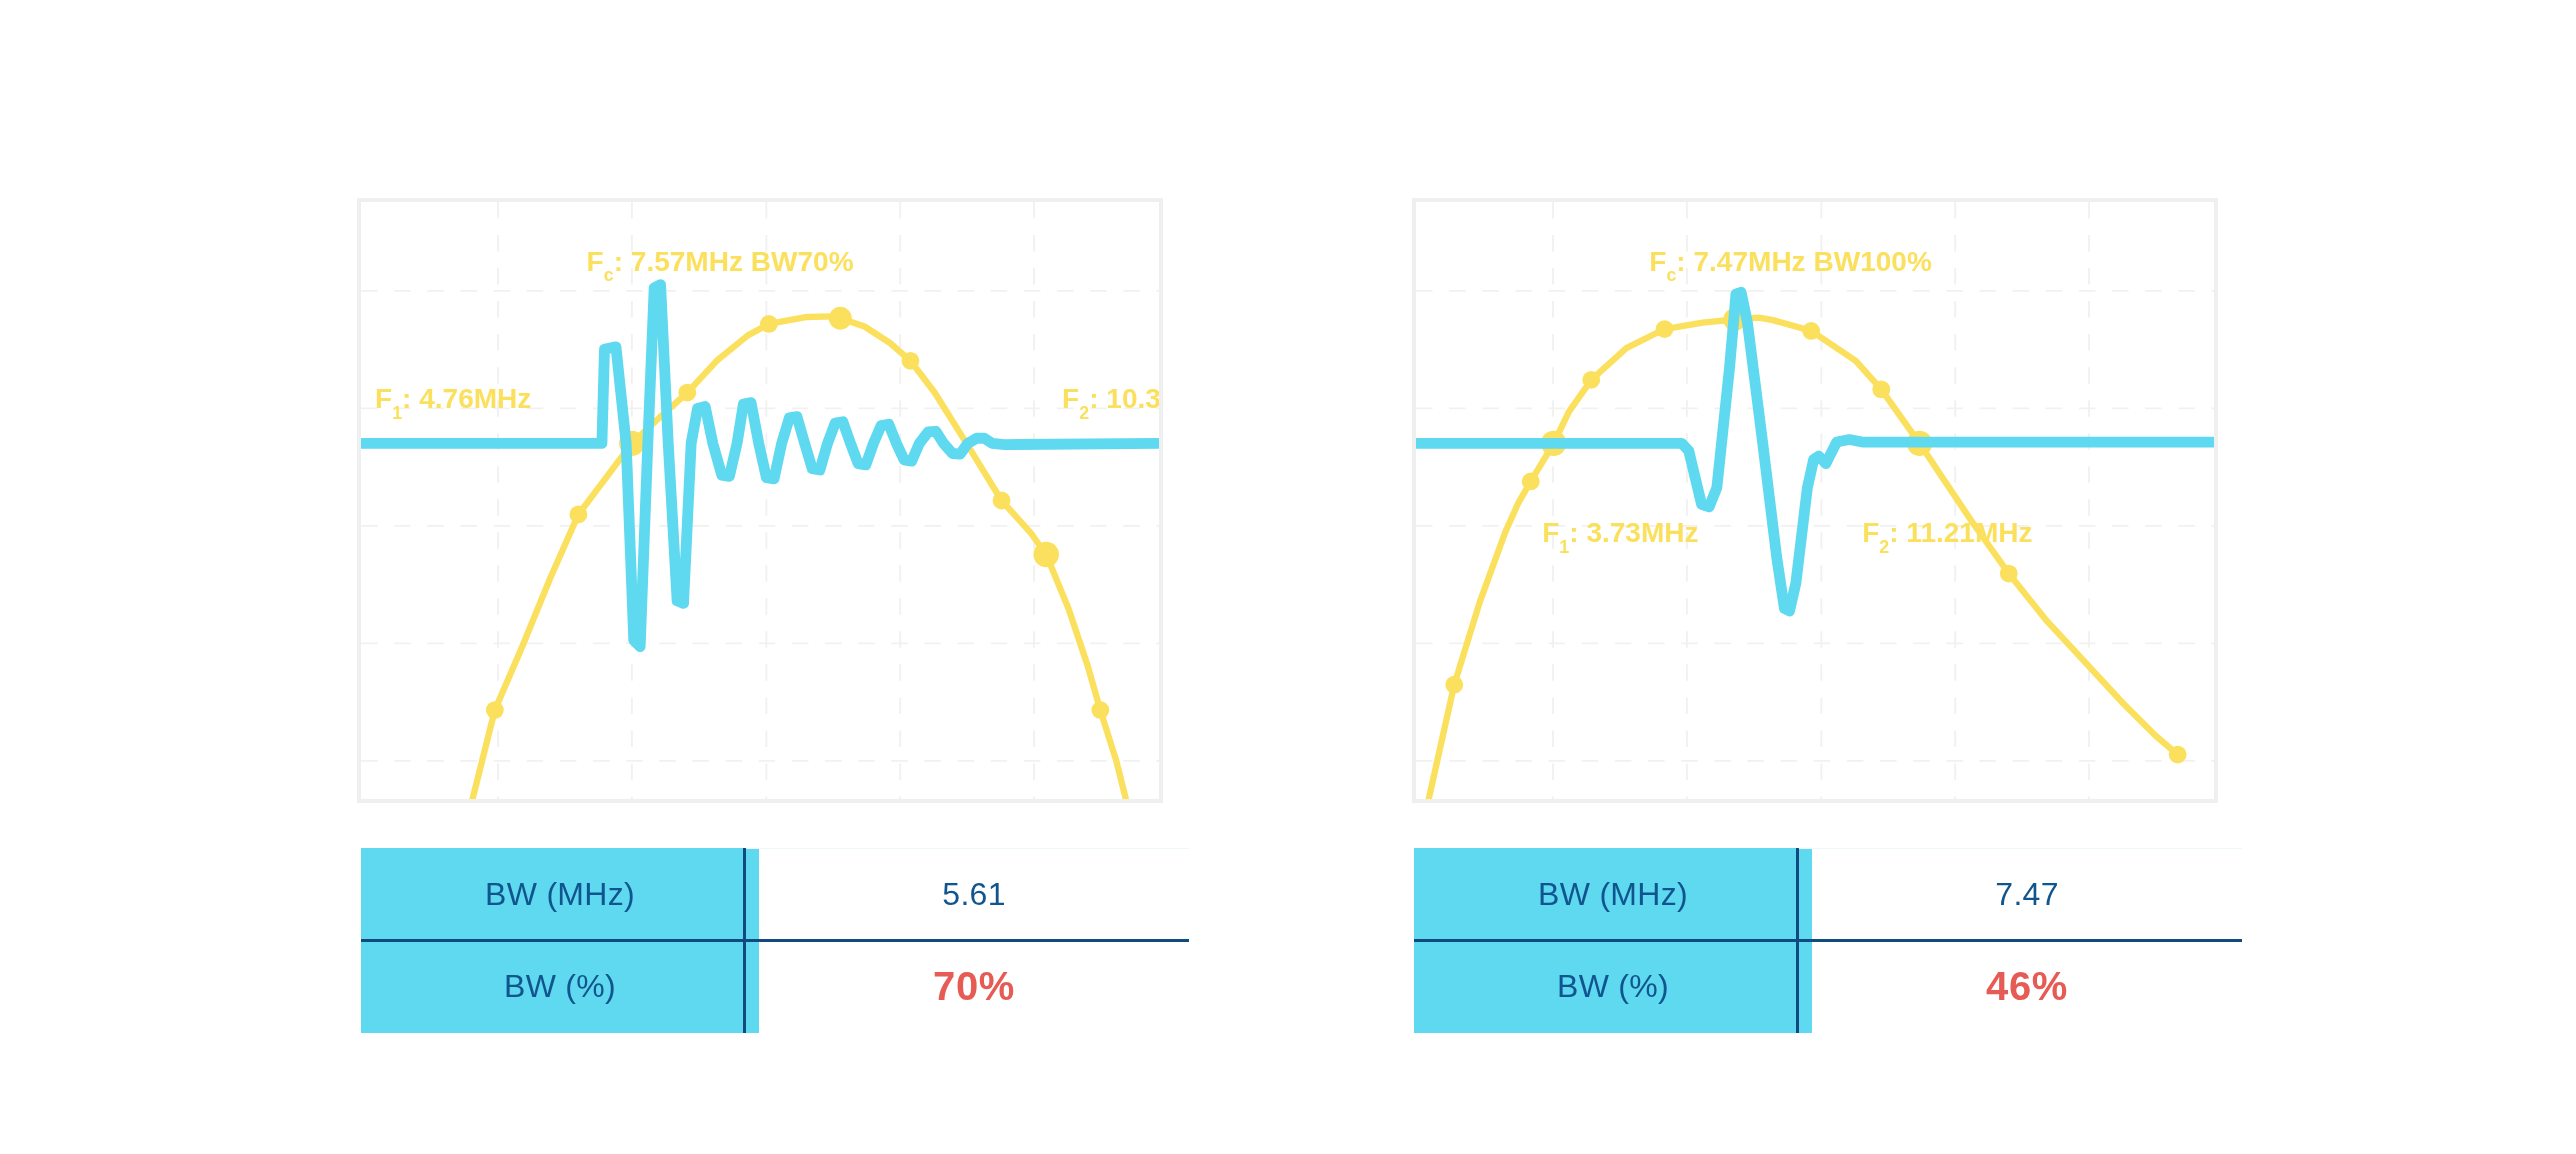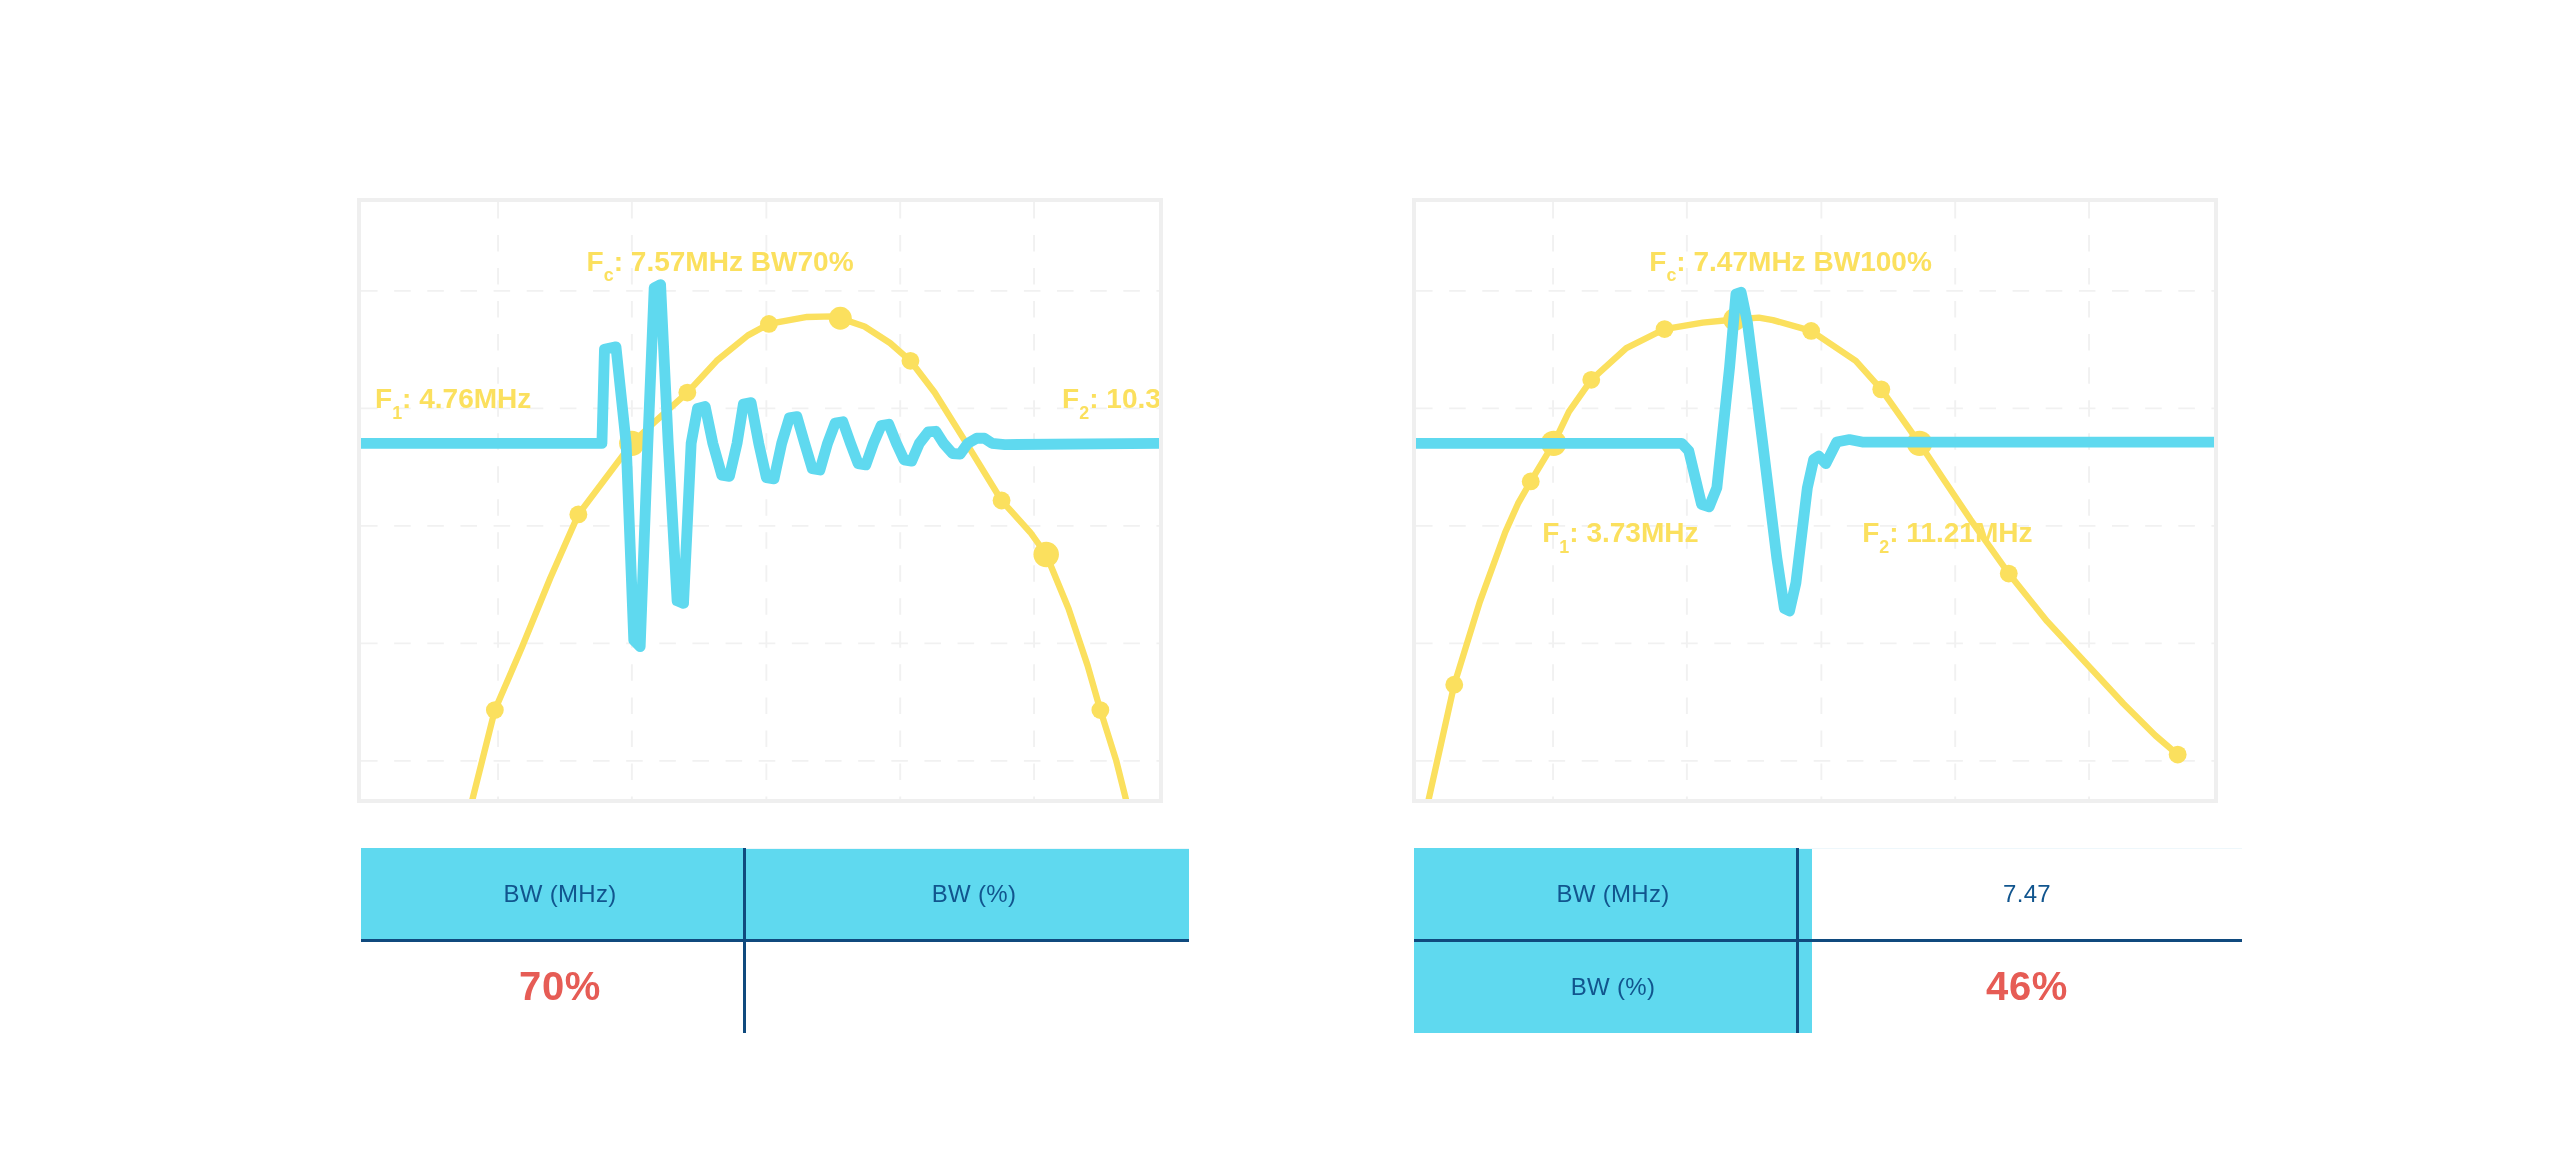--- a/index.html
+++ b/index.html
@@ -25,21 +25,21 @@
   
   .bw-table{
     position:absolute;
     display:grid;
     grid-template-columns:1fr 1.08fr;
     grid-template-rows:1fr 1fr;
   }
   .cell{
     display:flex;align-items:center;justify-content:center;
     box-sizing:border-box;
-    font-size:24px;
+    font-size:32px;
     letter-spacing:0.3px;
   }
   .cell-head{background:#5FD9EF;color:#11558E;font-weight:400;}
   .cell-val{background:#ffffff;color:#11558E;font-weight:400;}
   .cell-pct{background:#ffffff;color:#E65C55;font-weight:700;font-size:40px;letter-spacing:0.6px;}
   .vdiv{position:absolute;top:0;bottom:0;width:2.6px;background:#104A7E;}
   .hrule{position:absolute;height:3.2px;background:#104A7E;}
   .thin-top{position:absolute;height:1.3px;background:#eef7fb;}
 </style>
 </head>
@@ -147,20 +147,21 @@
 
         <text x="1100" y="325" fill="#FBE05E" font-size="44" font-weight="700" font-family="Liberation Sans, sans-serif">
           <tspan>F</tspan><tspan dy="16" font-size="28">2</tspan><tspan dy="-16">: 10.37MHz</tspan>
         </text>
       </svg>
     </div>
   </div>
 
   <div class="bw-table" style="left:361px;top:848px;width:828px;height:185px;">
     <div class="cell cell-head row-top">BW (MHz)</div>
+    <div class="cell cell-val row-top">5.61</div>
     <div class="cell cell-head">BW (%)</div>
     <div class="cell cell-pct">70%</div>
     <div class="thin-top" style="left:383px;top:0;right:0;"></div>
     <div class="vdiv" style="left:382px;"></div>
     <div class="hrule" style="left:0;top:91px;width:828px;"></div>
   </div>
 
   <div class="panel" style="left:1412px;top:198px;width:806px;height:605px;">
     <div class="chart-frame" style="left:0;top:0;width:806px;height:605px;">
       <svg class="chart-svg" viewBox="0 0 1252 940" preserveAspectRatio="none">

